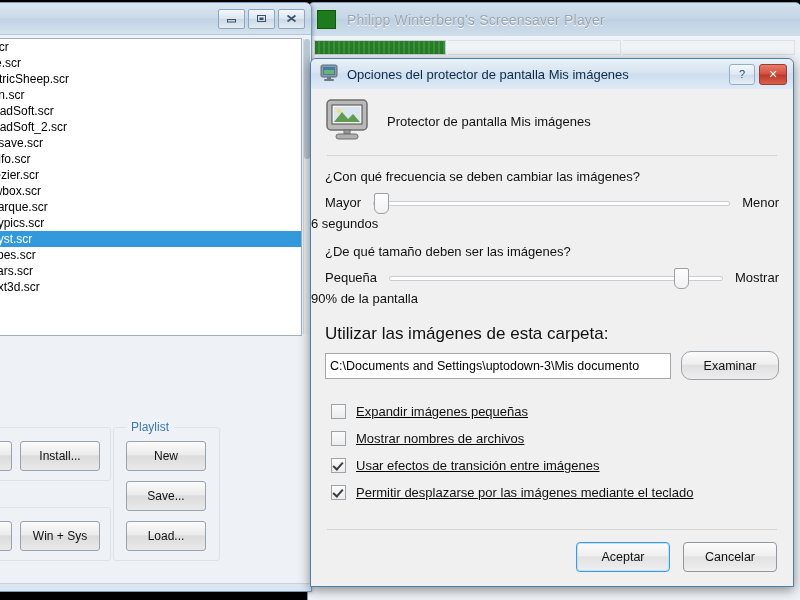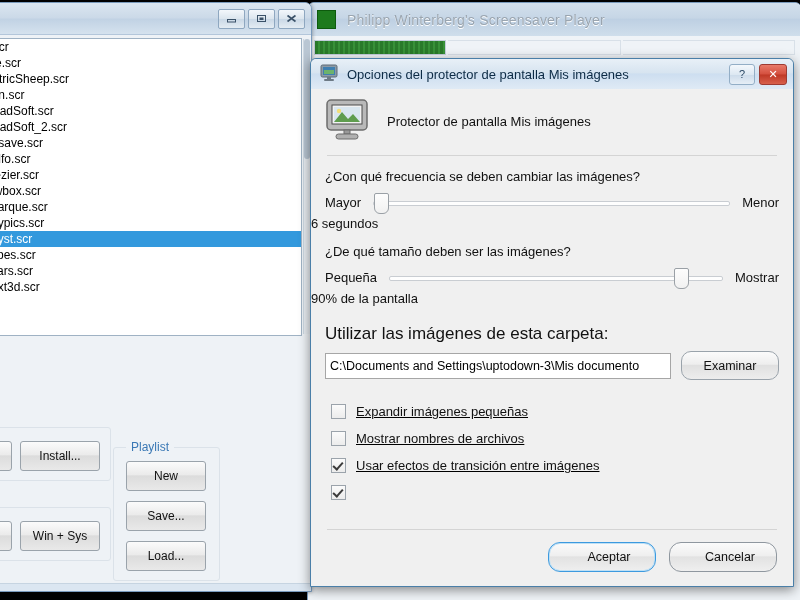--- a/index.html
+++ b/index.html
@@ -167,23 +167,23 @@
   }
   .cb-box.checked::after{
     content:"";position:absolute;left:3px;top:1px;width:4px;height:8px;
     border:solid #3b3b3b;border-width:0 2px 2px 0;transform:rotate(42deg);
   }
   .cb-label{margin-left:10px;font-size:13px;color:#111;}
 
   #dlg-footer-sep{position:absolute;left:16px;right:16px;bottom:56px;height:1px;background:#d4d4d4;}
   #dlg-buttons{position:absolute;right:16px;bottom:14px;display:flex;gap:13px;}
   .dlg-btn{
-    width:92px;height:28px;border:1px solid #8f979f;border-radius:12px;
+    width:92px;height:28px;border:1px solid #8f979f;border-radius:4px;
     background:linear-gradient(to bottom,#fbfbfb 0%,#efefef 45%,#e2e2e2 50%,#efefef 100%);
-    display:flex;align-items:center;justify-content:center;font-size:12.5px;color:#111;padding-left:14px;
+    display:flex;align-items:center;justify-content:center;font-size:12.5px;color:#111;
   }
   .dlg-btn.default{border:1px solid #3c9adf;box-shadow:0 0 0 1px #bfe0f5 inset;}
 </style>
 </head>
 <body>
 
 <div id="desktop-backdrop">
   <div class="streak" style="left:782px;top:262px;width:14px;height:5px;"></div>
   <div class="streak" style="left:788px;top:278px;width:2px;height:22px;transform:rotate(28deg);"></div>
   <div class="streak" style="left:784px;top:300px;width:2px;height:26px;transform:rotate(28deg);"></div>
@@ -252,21 +252,21 @@
   <div class="groupbox" style="left:8px;top:424px;width:180px;height:52px;">
     <div class="winbtn" style="left:10px;top:13px;width:70px;height:28px;">Run...</div>
     <div class="winbtn" style="left:90px;top:13px;width:78px;height:28px;">Install...</div>
   </div>
 
   <div class="groupbox" style="left:8px;top:504px;width:180px;height:52px;">
     <div class="winbtn" style="left:10px;top:13px;width:70px;height:28px;">Dir...</div>
     <div class="winbtn" style="left:90px;top:13px;width:78px;height:28px;">Win + Sys</div>
   </div>
 
-  <div class="groupbox" style="left:192px;top:444px;width:105px;height:132px;">
+  <div class="groupbox" style="left:192px;top:424px;width:105px;height:132px;">
     <span class="group-legend">Playlist</span>
     <div class="winbtn" style="left:12px;top:13px;width:78px;height:28px;">New</div>
     <div class="winbtn" style="left:12px;top:53px;width:78px;height:28px;">Save...</div>
     <div class="winbtn" style="left:12px;top:93px;width:78px;height:28px;">Load...</div>
   </div>
 
   <div id="list-window-bottom-strip"></div>
 </div>
 
 <div id="options-dialog">
@@ -341,20 +341,21 @@
       <div class="cb-row">
         <span class="cb-box"></span>
         <span class="cb-label">Mostrar nombres de archivos</span>
       </div>
       <div class="cb-row">
         <span class="cb-box checked"></span>
         <span class="cb-label">Usar efectos de transición entre imágenes</span>
       </div>
       <div class="cb-row">
         <span class="cb-box checked"></span>
+        <span class="cb-label">Permitir desplazarse por las imágenes mediante el teclado</span>
       </div>
     </div>
 
     <div id="dlg-footer-sep"></div>
     <div id="dlg-buttons">
       <div class="dlg-btn default">Aceptar</div>
       <div class="dlg-btn">Cancelar</div>
     </div>
 
   </div>

